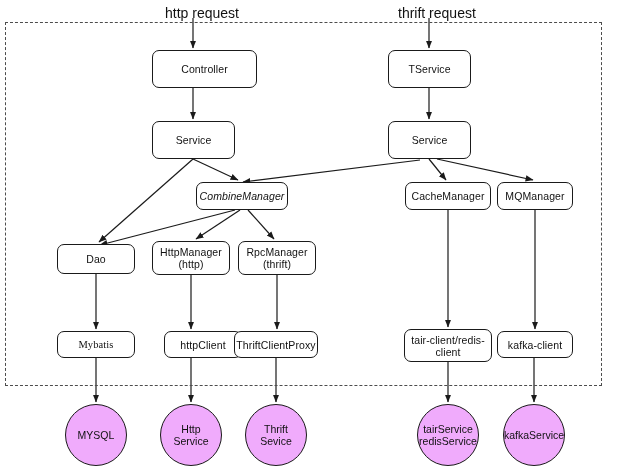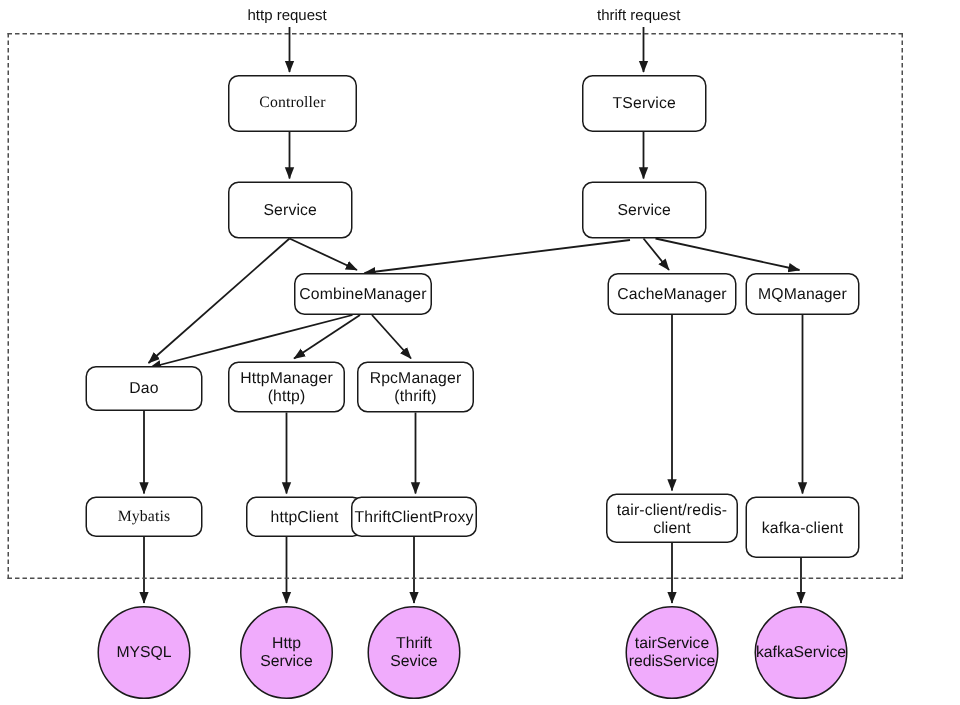--- a/index.html
+++ b/index.html
@@ -52,21 +52,21 @@
     align-items: center;
     justify-content: center;
     text-align: center;
     font-size: 10.5px;
     color: #111111;
     line-height: 12px;
     z-index: 3;
   }
   .edge-label {
     position: absolute;
-    font-size: 10px;
+    font-size: 14px;
     color: #111111;
     white-space: nowrap;
     z-index: 4;
   }
   .watermark {
     position: absolute;
     font-size: 11px;
     color: #c9c9c9;
     white-space: nowrap;
     z-index: 5;
@@ -113,33 +113,33 @@
         <polyline points="535,210 535,329" fill="none" stroke="#1a1a1a" stroke-width="1.2" marker-end="url(#arrowhead)"></polyline>
         <polyline points="96,358 96,402" fill="none" stroke="#1a1a1a" stroke-width="1.2" marker-end="url(#arrowhead)"></polyline>
         <polyline points="191,358 191,402" fill="none" stroke="#1a1a1a" stroke-width="1.2" marker-end="url(#arrowhead)"></polyline>
         <polyline points="276,358 276,402" fill="none" stroke="#1a1a1a" stroke-width="1.2" marker-end="url(#arrowhead)"></polyline>
         <polyline points="448,362 448,402" fill="none" stroke="#1a1a1a" stroke-width="1.2" marker-end="url(#arrowhead)"></polyline>
         <polyline points="534,358 534,402" fill="none" stroke="#1a1a1a" stroke-width="1.2" marker-end="url(#arrowhead)"></polyline>
       </g>
   </svg>
 
   <div id="nodes-layer">
-      <div class="node-box" style="left: 152px; top: 50px; width: 86px; height: 38px; font-family: Liberation Serif, serif;">
+      <div class="node-box" style="left: 152px; top: 50px; width: 105px; height: 38px;">
         <span>Controller</span>
       </div>
       <div class="node-box" style="left: 388px; top: 50px; width: 83px; height: 38px;">
         <span>TService</span>
       </div>
       <div class="node-box" style="left: 152px; top: 121px; width: 83px; height: 38px;">
         <span>Service</span>
       </div>
       <div class="node-box" style="left: 388px; top: 121px; width: 83px; height: 38px;">
         <span>Service</span>
       </div>
-      <div class="node-box" style="left: 196px; top: 182px; width: 92px; height: 28px;">
+      <div class="node-box" style="left: 196px; top: 182px; width: 92px; height: 28px; font-style: italic;">
         <span>CombineManager</span>
       </div>
       <div class="node-box" style="left: 405px; top: 182px; width: 86px; height: 28px;">
         <span>CacheManager</span>
       </div>
       <div class="node-box" style="left: 497px; top: 182px; width: 76px; height: 28px;">
         <span>MQManager</span>
       </div>
       <div class="node-box" style="left: 57px; top: 244px; width: 78px; height: 30px;">
         <span>Dao</span>
@@ -155,21 +155,21 @@
       </div>
       <div class="node-box" style="left: 164px; top: 331px; width: 78px; height: 27px;">
         <span>httpClient</span>
       </div>
       <div class="node-box" style="left: 234px; top: 331px; width: 84px; height: 27px;">
         <span>ThriftClientProxy</span>
       </div>
       <div class="node-box" style="left: 404px; top: 329px; width: 88px; height: 33px;">
         <span>tair-client/redis-<br>client</span>
       </div>
-      <div class="node-box" style="left: 497px; top: 331px; width: 76px; height: 41px;">
+      <div class="node-box" style="left: 497px; top: 331px; width: 76px; height: 27px;">
         <span>kafka-client</span>
       </div>
       <div class="node-circle" style="left: 65px; top: 404px; width: 62px; height: 62px;">
         <span>MYSQL</span>
       </div>
       <div class="node-circle" style="left: 160px; top: 404px; width: 62px; height: 62px;">
         <span>Http<br>Service</span>
       </div>
       <div class="node-circle" style="left: 245px; top: 404px; width: 62px; height: 62px;">
         <span>Thrift<br>Sevice</span>

